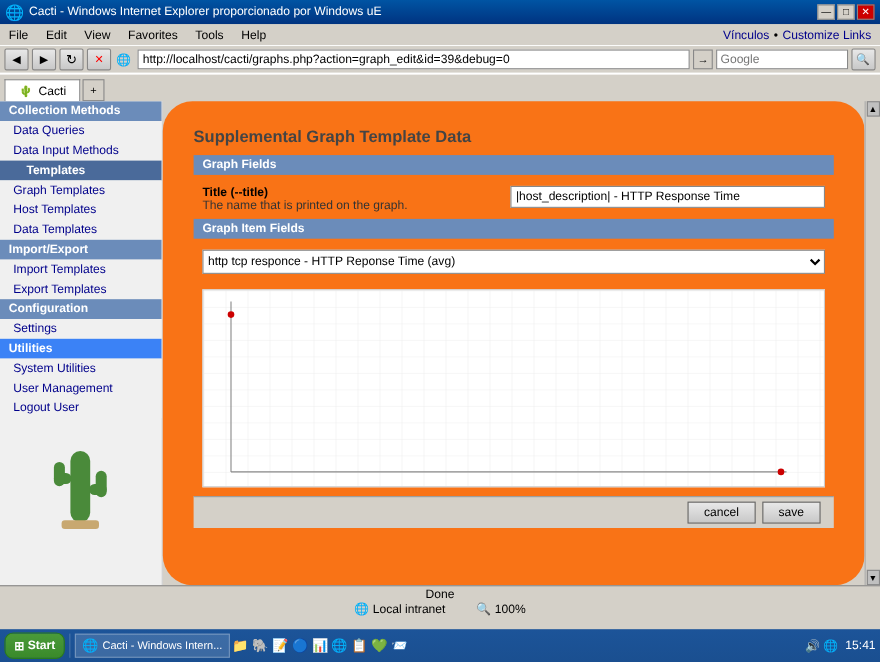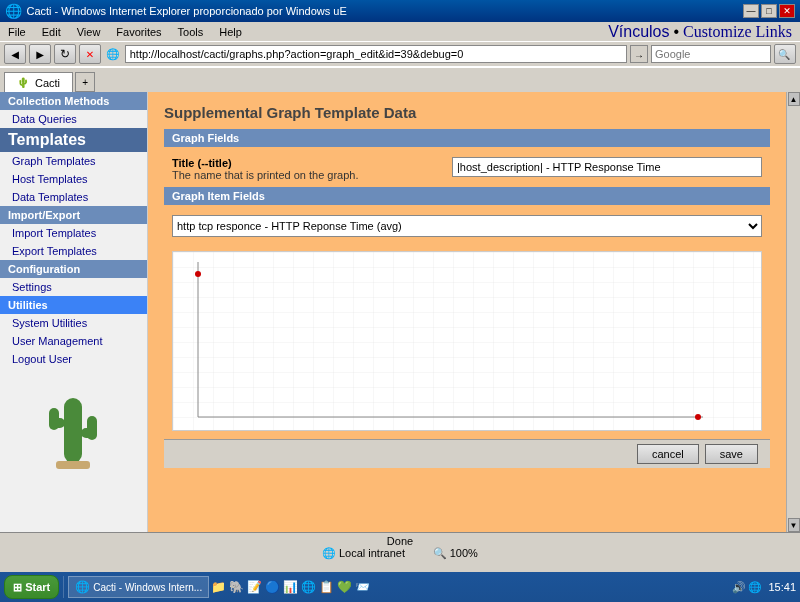--- a/index.html
+++ b/index.html
@@ -38,21 +38,21 @@
     }
     .menu-item {
       padding: 2px 8px;
       font-size: 11px;
       cursor: pointer;
     }
     .vinculos-area {
       margin-left: auto;
       display: flex;
       align-items: center;
-      font-size: 16px;
+      font-size: 11px;
       padding-right: 8px;
       gap: 4px;
     }
 
     
     .address-bar {
       background: #d4d0c8;
       padding: 2px 4px;
       display: flex;
       align-items: center;
@@ -131,23 +131,24 @@
       padding: 3px 8px 3px 12px;
       font-size: 11px;
       color: #00008b;
       cursor: pointer;
       background: #f0f0f0;
     }
 
     
     .content-area {
       flex: 1;
-      background: #fdba74;
+      background: #f97316;
       overflow-y: auto;
-      padding: 4px;
+      padding: 16px;
+      border-radius: 27px;
     }
     .content-inner {
       padding: 8px 12px;
     }
     .page-title {
       font-size: 15px;
       font-weight: bold;
       color: #444;
       margin-bottom: 8px;
     }
@@ -301,21 +302,21 @@
 <div class="menu-bar">
   <div class="menu-item">File</div>
   <div class="menu-item">Edit</div>
   <div class="menu-item">View</div>
   <div class="menu-item">Favorites</div>
   <div class="menu-item">Tools</div>
   <div class="menu-item">Help</div>
   <div class="vinculos-area">
     <span style="color:#00008b; cursor:pointer;">Vínculos</span>
     <span>•</span>
-    <span style="color:#00008b; cursor:pointer;font-family:Liberation Serif, serif;">Customize Links</span>
+    <span style="color:#00008b; cursor:pointer;">Customize Links</span>
   </div>
 </div>
 
 <div class="address-bar">
   <button class="nav-btn">◀</button>
   <button class="nav-btn">▶</button>
   <button class="nav-btn" style="font-size:12px;">↻</button>
   <button class="nav-btn" style="color:red;">✕</button>
   <span style="font-size:11px; margin: 0 2px;">🌐</span>
   <input class="address-input" type="text" value="http://localhost/cacti/graphs.php?action=graph_edit&amp;id=39&amp;debug=0" style="">
@@ -330,21 +331,22 @@
     <span>Cacti</span>
   </div>
   <div style="width:20px; height:20px; background:#d4d0c8; border:1px solid #888; display:flex; align-items:center; justify-content:center; font-size:10px; cursor:pointer;">+</div>
 </div>
 
 <div class="main-layout" style="height: 440px;">
 
   <div class="sidebar">
     <div style="background:#6b8cba; color:white; padding:3px 8px; font-size:11px; font-weight:bold; cursor:pointer;">Collection Methods</div>
     <div class="sidebar-item">Data Queries</div>
-    <div style="background:#4a6a9a; color:white; padding:3px 8px; font-size:16px; font-weight:bold;">Templates</div>
+    <div class="sidebar-item">Data Input Methods</div>
+    <div style="background:#4a6a9a; color:white; padding:3px 24px; font-size:11px; font-weight:bold;">Templates</div>
     <div class="sidebar-item">Graph Templates</div>
     <div class="sidebar-item">Host Templates</div>
     <div class="sidebar-item">Data Templates</div>
     <div style="background:#6b8cba; color:white; padding:3px 8px; font-size:11px; font-weight:bold;">Import/Export</div>
     <div class="sidebar-item">Import Templates</div>
     <div class="sidebar-item">Export Templates</div>
     <div style="background:#6b8cba; color:white; padding:3px 8px; font-size:11px; font-weight:bold;">Configuration</div>
     <div class="sidebar-item">Settings</div>
     <div style="background:#3b82f6; color:white; padding:3px 8px; font-size:11px; font-weight:bold;">Utilities</div>
     <div class="sidebar-item">System Utilities</div>

